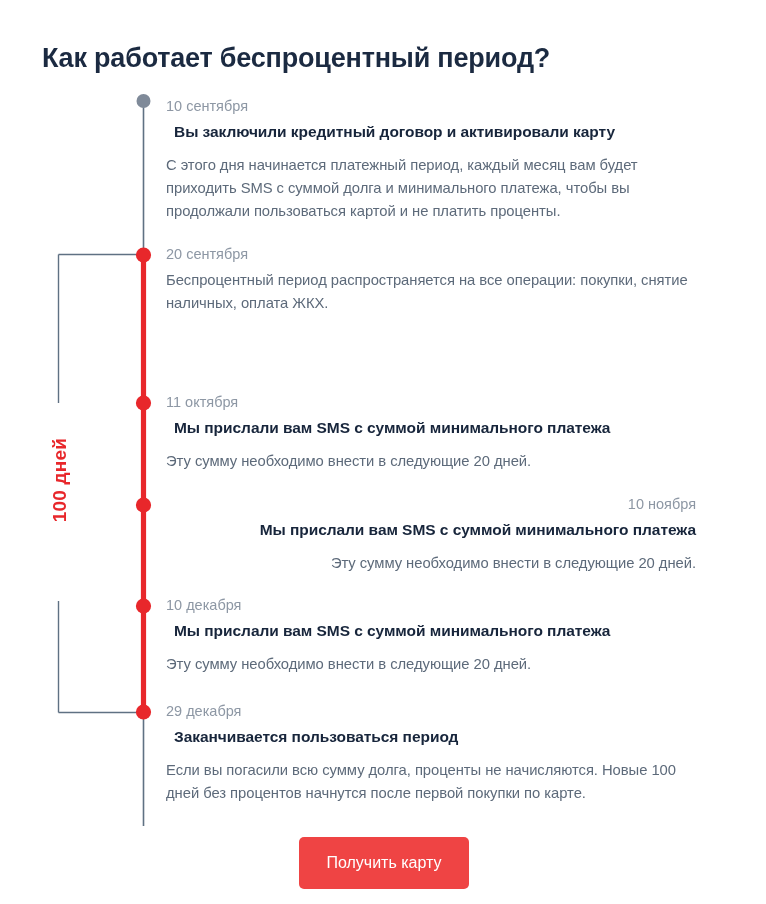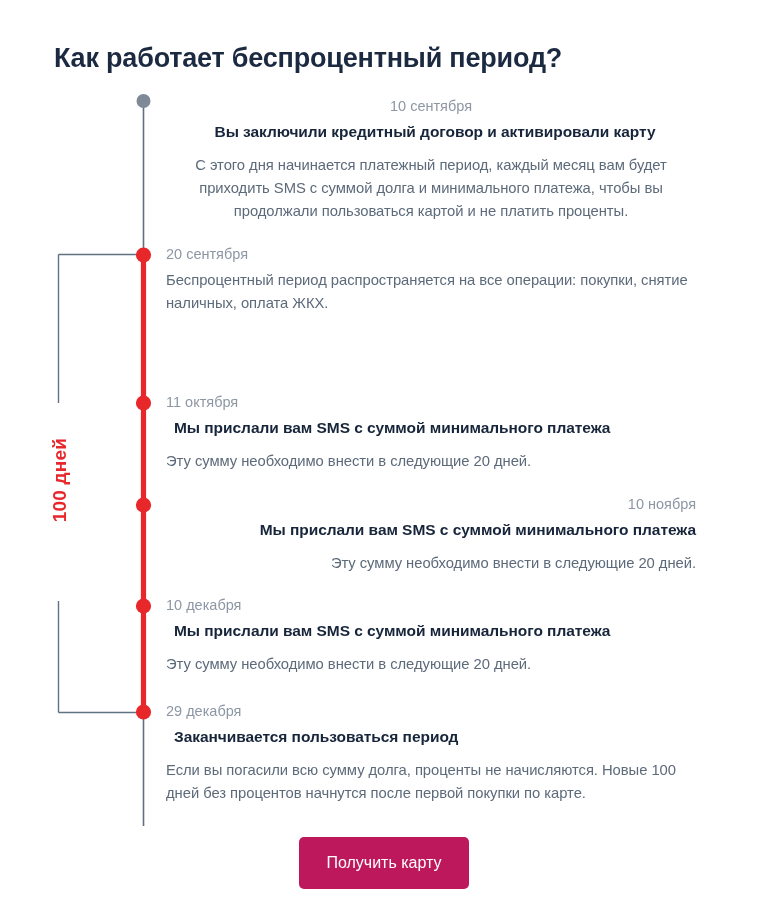--- a/index.html
+++ b/index.html
@@ -16,21 +16,21 @@
   }
 
   .page {
     position: absolute;
     inset: 0;
   }
 
   
   .page-title {
     position: absolute;
-    left: 54px;
+    left: 42px;
     top: 24px;
     width: 660px;
     font-size: 27px;
     font-weight: bold;
     color: #1b2a41;
     letter-spacing: -0.2px;
     line-height: 1.25;
   }
 
   
@@ -85,21 +85,21 @@
     letter-spacing: -0.05px;
   }
 
   
   .cta-button {
     position: absolute;
     left: 299px;
     top: 837px;
     width: 170px;
     height: 52px;
-    background: #be185d;
+    background: #ef4444;
     color: #ffffff;
     border: none;
     border-radius: 5px;
     font-family: "Liberation Sans", sans-serif;
     font-size: 16px;
     font-weight: normal;
     cursor: pointer;
     padding: 0;
     line-height: 52px;
     text-align: center;
@@ -131,21 +131,21 @@
     <circle cx="143.5" cy="101" r="7" fill="#7f8a99"></circle>
     <circle cx="143.5" cy="255" r="7.6" fill="#e8272b"></circle>
     <circle cx="143.5" cy="403" r="7.6" fill="#e8272b"></circle>
     <circle cx="143.5" cy="505" r="7.6" fill="#e8272b"></circle>
     <circle cx="143.5" cy="606" r="7.6" fill="#e8272b"></circle>
     <circle cx="143.5" cy="712" r="7.6" fill="#e8272b"></circle>
   </svg>
 
   <div class="bracket-label">100 дней</div>
 
-  <div class="item" style="top:98px;text-align:center;">
+  <div class="item" style="top:98px;">
     <p class="item-date">10 сентября</p>
     <p class="item-title">Вы заключили кредитный договор и активировали карту</p>
     <p class="item-body">С этого дня начинается платежный период, каждый месяц вам будет приходить SMS с суммой долга и минимального платежа,
 чтобы вы продолжали пользоваться картой и не платить проценты.</p>
   </div>
 
   <div class="item" style="top:246px;">
     <p class="item-date">20 сентября</p>
     <p class="item-body">Беспроцентный период распространяется на все операции: покупки, снятие наличных, оплата ЖКХ.</p>
   </div>

